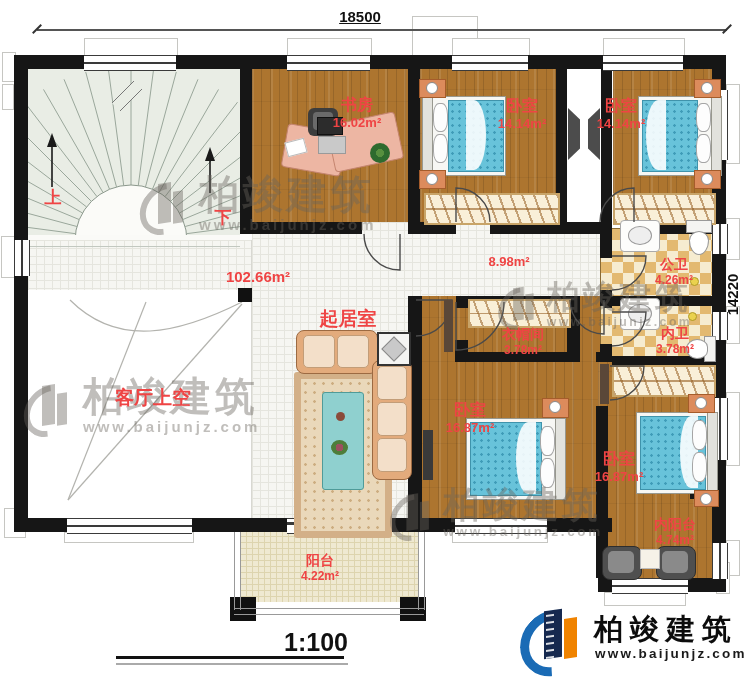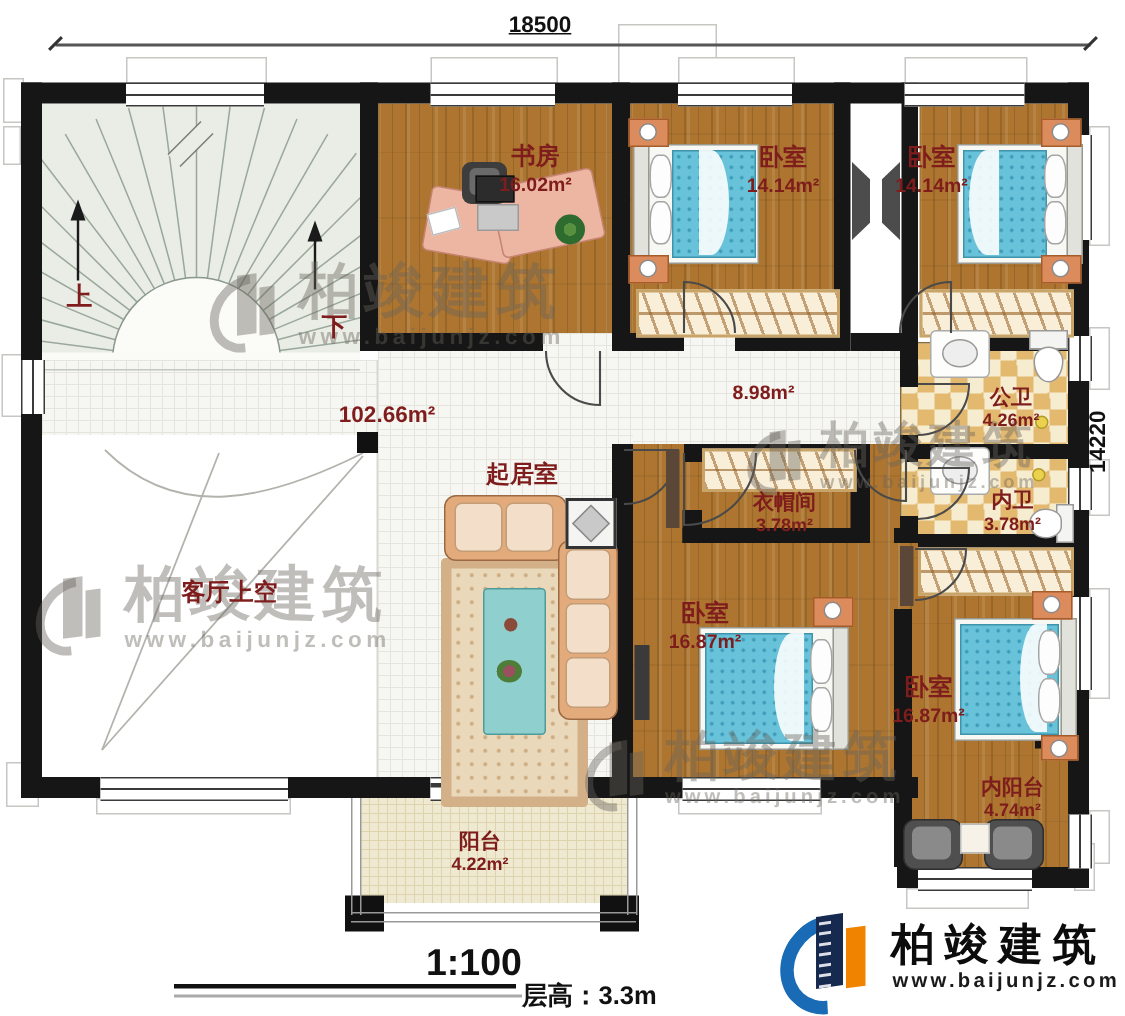--- a/index.html
+++ b/index.html
@@ -25,27 +25,27 @@
                      linear-gradient(90deg,#ddd4ae 1px, rgba(0,0,0,0) 1px);
     background-size:6px 6px;}
   .winH{position:absolute;background:#fff;border-top:1px solid #3a3a3a;border-bottom:1px solid #3a3a3a;
     background-image:linear-gradient(to bottom, rgba(0,0,0,0) 46%, #3a3a3a 46%, #3a3a3a 56%, rgba(0,0,0,0) 56%);}
   .winV{position:absolute;background:#fff;border-left:1px solid #3a3a3a;border-right:1px solid #3a3a3a;
     background-image:linear-gradient(to right, rgba(0,0,0,0) 46%, #3a3a3a 46%, #3a3a3a 56%, rgba(0,0,0,0) 56%);}
   .sill{position:absolute;border:1px solid #c6c6c2;background:#fff;}
   .wr{position:absolute;background-color:#f9efd8;border:2px solid #c8a468;
     background-image:repeating-linear-gradient(70deg, rgba(150,95,35,.55) 0 2px, rgba(0,0,0,0) 2px 11px),
                      linear-gradient(rgba(0,0,0,0) 47%, rgba(150,95,35,.6) 47%, rgba(150,95,35,.6) 53%, rgba(0,0,0,0) 53%);}
-  .lbl{position:absolute;font-weight:bold;color:#7f1d1d;text-align:center;
+  .lbl{position:absolute;font-weight:bold;color:#ef4444;text-align:center;
        transform:translateX(-50%);white-space:nowrap;line-height:1.18;}
   .lbl .nm{font-size:16px;}
   .lbl .ar{font-size:13px;}
   .lbl-s .nm{font-size:14px;}
   .lbl-s .ar{font-size:12px;}
-  .one{font-size:16px;}
+  .one{font-size:19px;}
   .orangeT{position:absolute;background:#dc8b5c;border:1px solid #a55c2b;}
   .lamp{position:absolute;background:#fff;border:1px solid #8a8a8a;border-radius:50%;}
   .pillow{position:absolute;background:#fdfdfd;border:1px solid #a5a5a5;border-radius:40%;}
   .mattress{position:absolute;background-color:#68c3da;border:1px solid #3f93ab;
     background-image:radial-gradient(#3f9cb8 1px, rgba(0,0,0,0) 1.5px);background-size:7px 7px;}
   .sheet{position:absolute;background:rgba(255,255,255,.88);}
   .bedframe{position:absolute;background:#f7f7f4;border:1px solid #98988f;}
   .headb{position:absolute;background:#e2e2dd;border:1px solid #98988f;}
   .sofa{position:absolute;background:#e3ab7c;border:1px solid #9c6a42;border-radius:8px;}
   .cush{position:absolute;background:#f3dfc9;border:1px solid #c29d78;border-radius:5px;}
@@ -408,23 +408,20 @@
 
   <div class="abs" style="left:37px;top:29px;width:690px;height:2px;background:#555;"></div>
   <div class="tick" style="left:31px;top:28px;"></div>
   <div class="tick" style="left:721px;top:28px;"></div>
   <div class="dim" style="left:360px;top:8px;transform:translateX(-50%);text-decoration:underline;">18500</div>
   <div class="dim" style="left:704px;top:286px;width:56px;text-align:center;transform:rotate(-90deg);">14220</div>
 
   <div class="abs" style="left:116px;top:656px;width:228px;height:3px;background:#111;"></div>
   <div class="abs" style="left:116px;top:663px;width:232px;height:2px;background:#aaa;"></div>
   <div class="abs" style="left:284px;top:628px;font-size:25px;font-weight:600;">1:100</div>
-  <div class="abs" style="left:348px;top:652px;font-size:17px;font-weight:bold;">
-    <span>层高：</span><span>3.3m</span>
-  </div>
 
   <div class="abs" style="left:516px;top:598px;width:234px;height:74px;">
     <div class="abs" style="left:6px;top:8px;width:62px;height:58px;">
       <div class="abs" style="left:0;top:2px;width:44px;height:52px;border:9px solid #1a6bb5;border-radius:50%;border-top-color:rgba(0,0,0,0);border-right-color:rgba(0,0,0,0);transform:rotate(42deg);"></div>
       <div class="abs" style="left:22px;top:4px;width:18px;height:48px;background:#16294f;transform:skewY(-8deg);background-image:repeating-linear-gradient(rgba(255,255,255,.85) 0 2px, rgba(0,0,0,0) 2px 7px);background-size:8px 100%;background-repeat:repeat-y;background-position:2px 4px;"></div>
       <div class="abs" style="left:42px;top:12px;width:13px;height:40px;background:#f08300;transform:skewY(-8deg);"></div>
     </div>
     <div class="abs" style="left:78px;top:12px;font-size:29px;font-weight:900;letter-spacing:7px;color:#0c0c0c;">柏竣建筑</div>
     <div class="abs" style="left:79px;top:48px;font-size:13.5px;font-weight:700;letter-spacing:2.2px;color:#1a1a1a;">www.baijunjz.com</div>
   </div>

